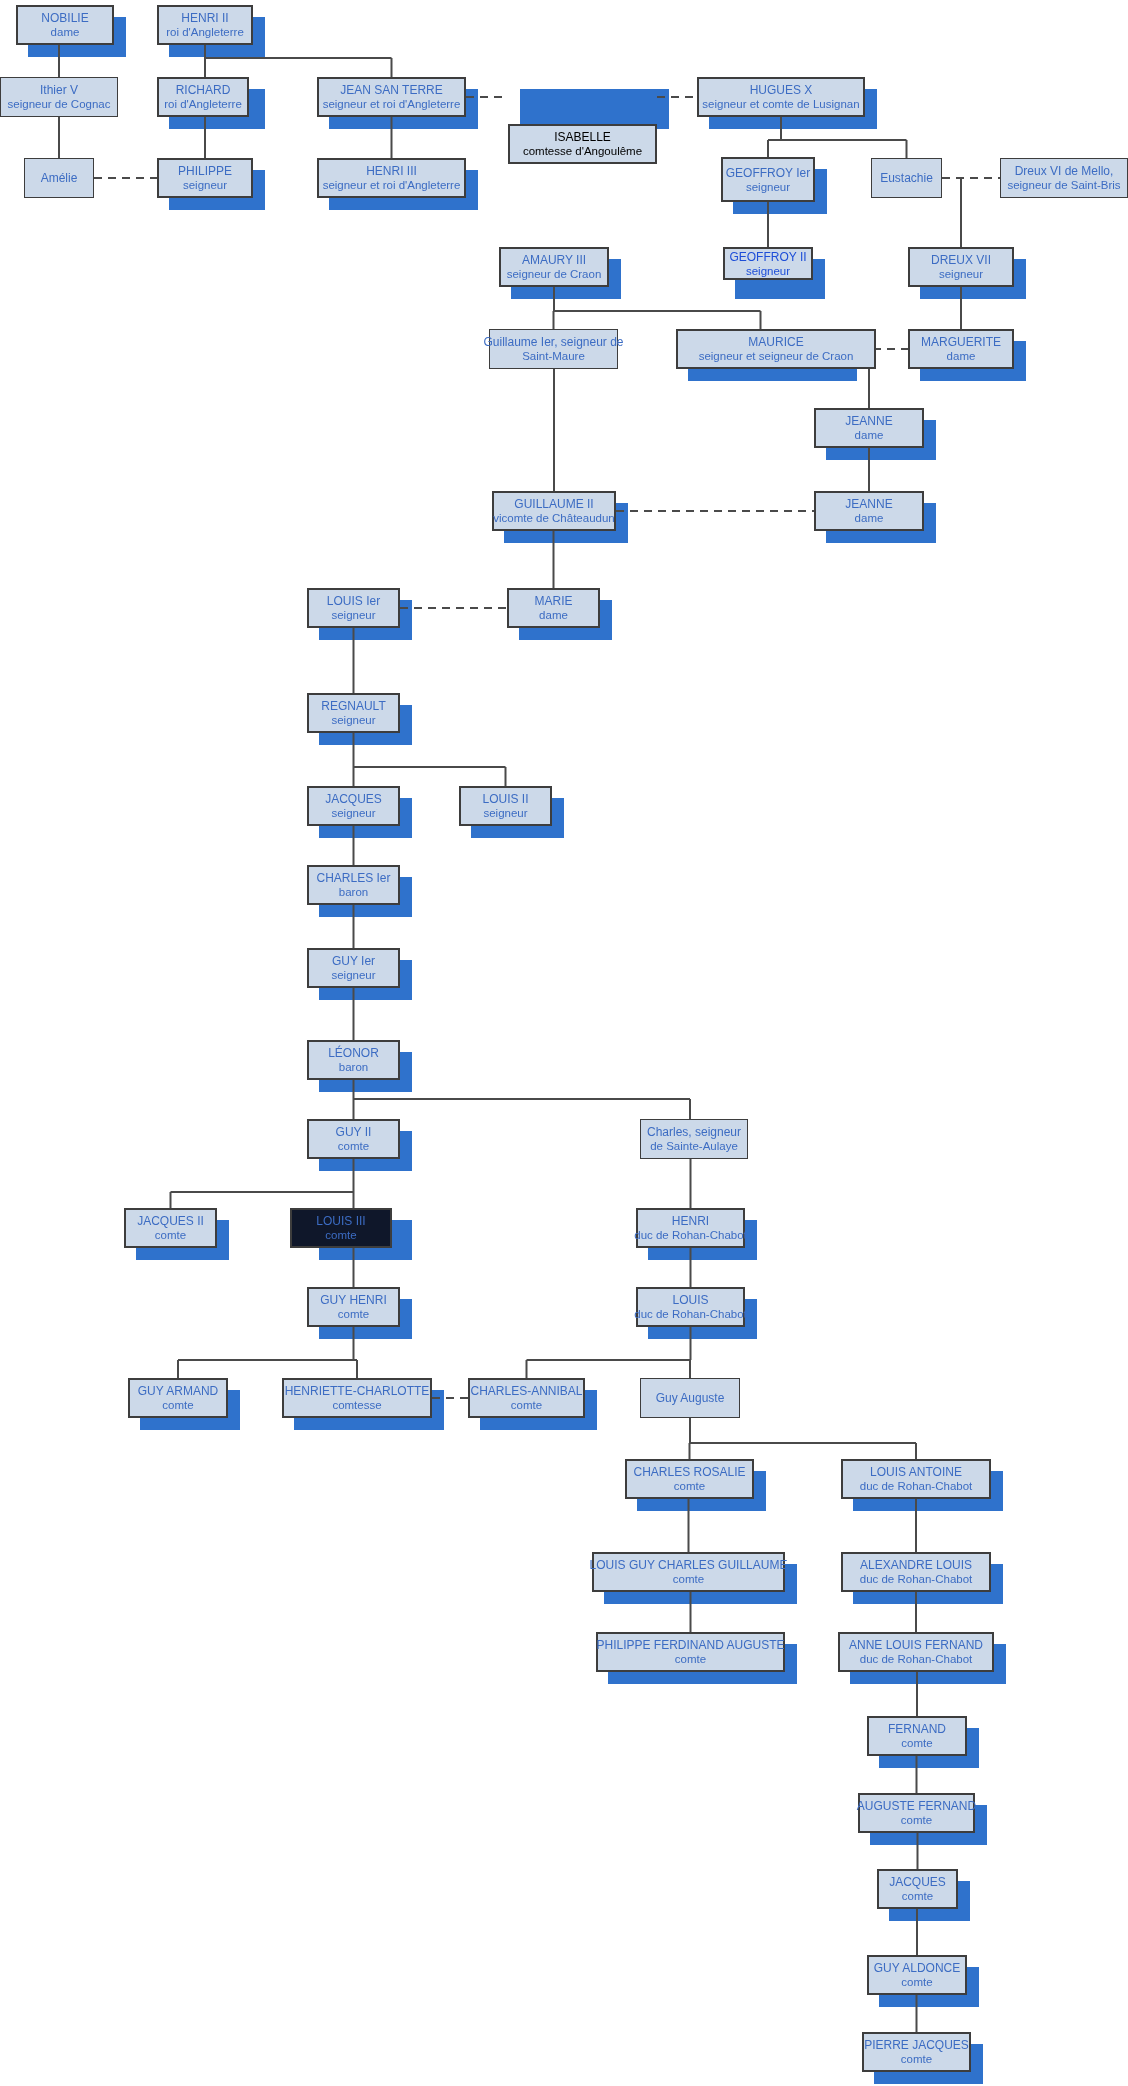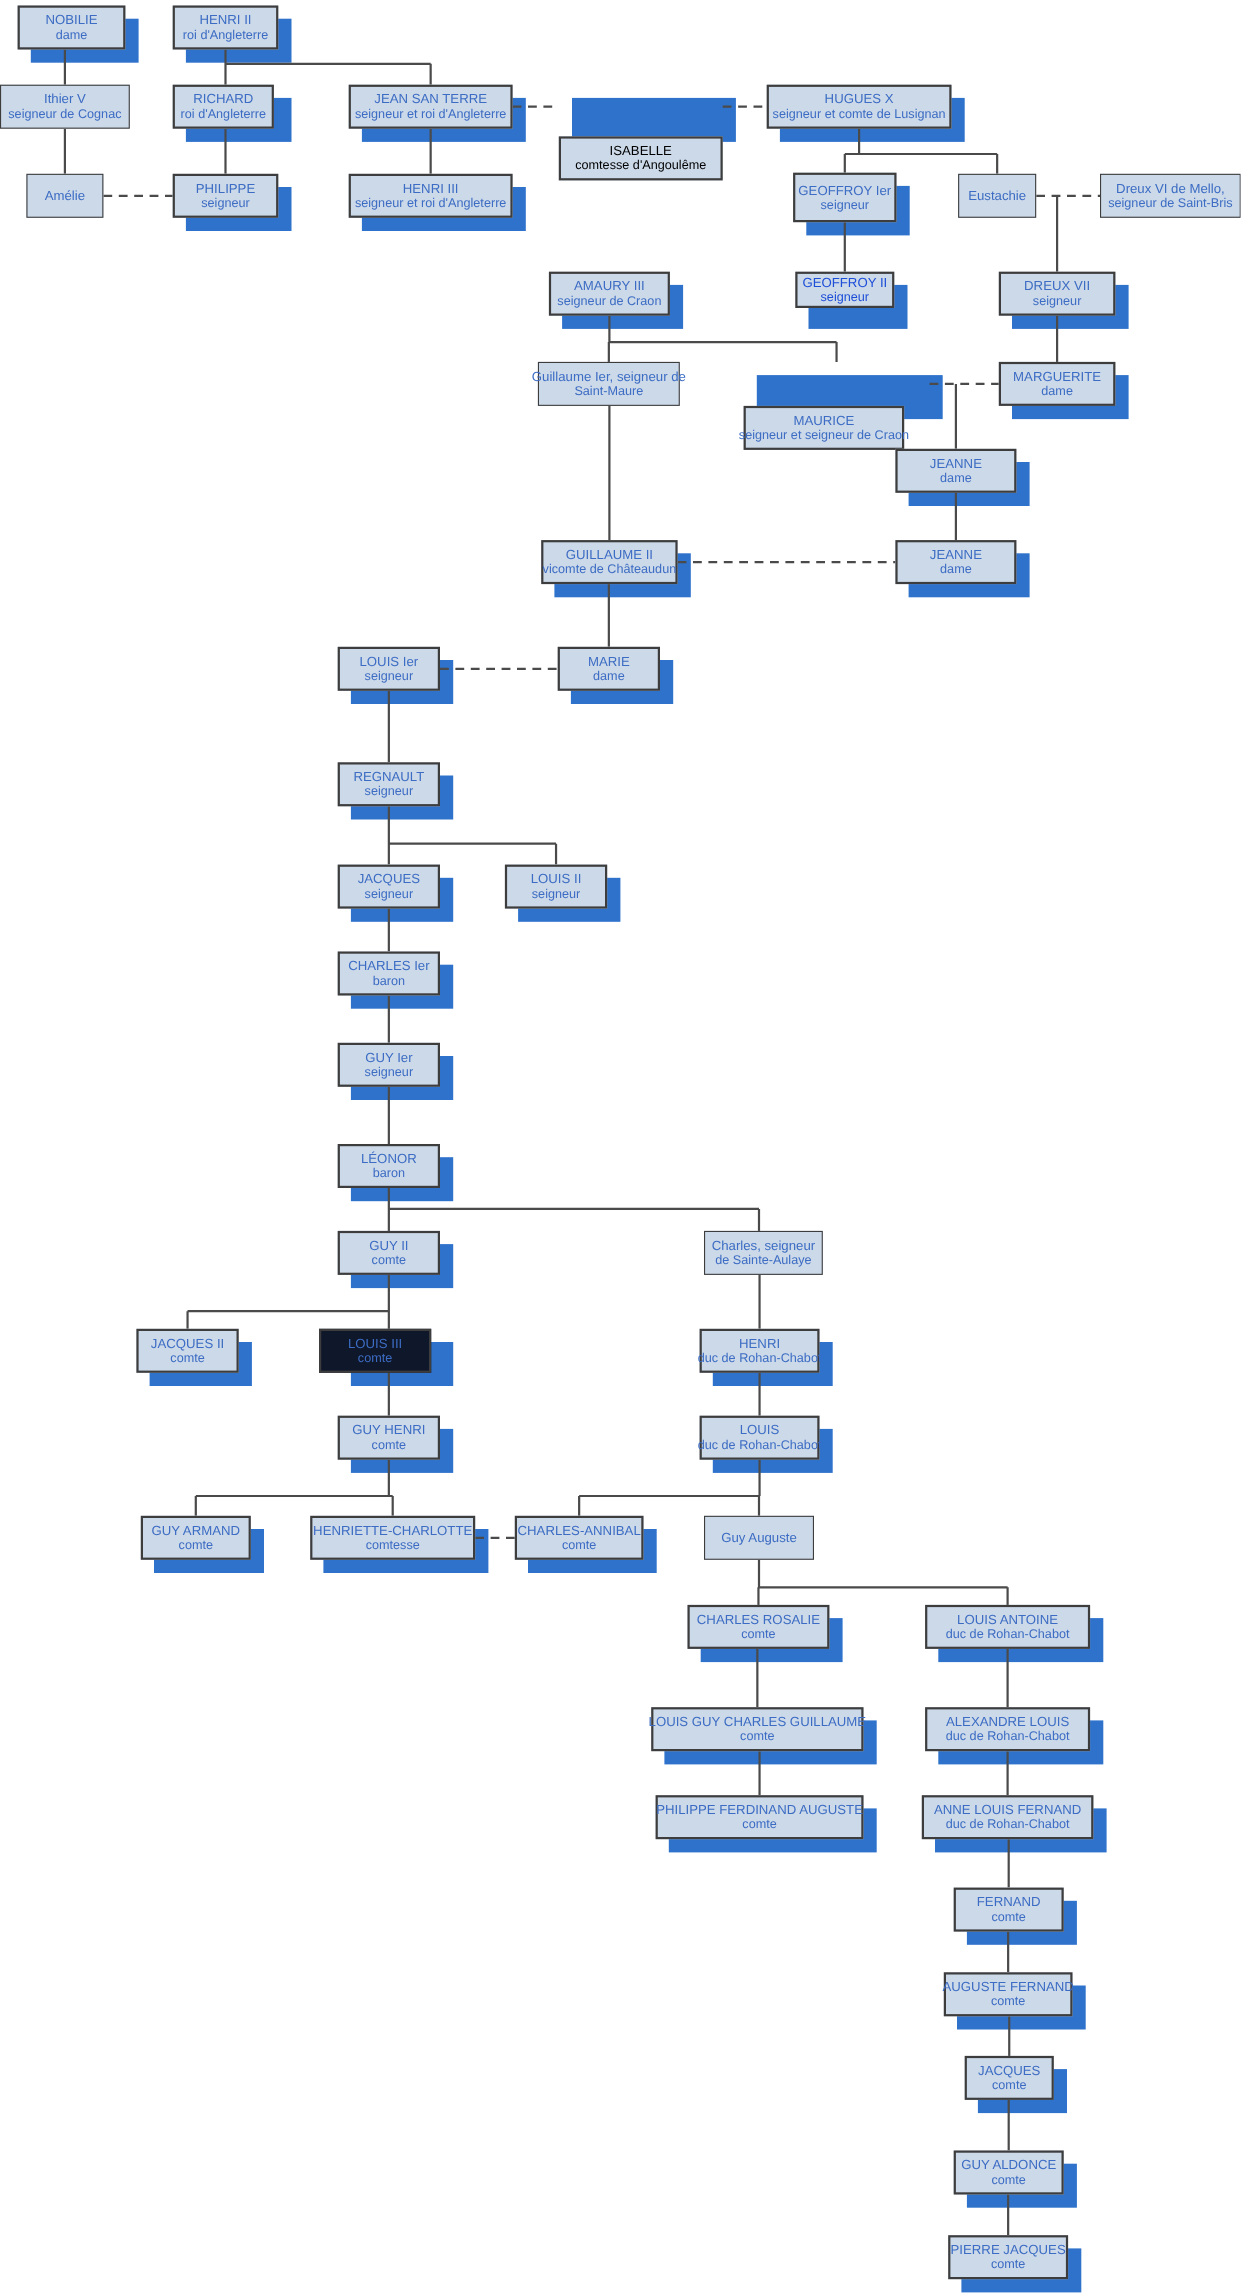--- a/index.html
+++ b/index.html
@@ -138,21 +138,21 @@
       <div class="tt">seigneur</div>
     </div>
     <div class="node" style="left: 908px; top: 247px; width: 106px; height: 40px; background: rgb(204, 217, 233); color: rgb(60, 108, 195); border-color: rgb(61, 61, 61);">
       <div class="nm">DREUX VII</div>
       <div class="tt">seigneur</div>
     </div>
     <div class="node plain" style="left: 489px; top: 329px; width: 129px; height: 40px; background: rgb(204, 217, 233); color: rgb(60, 108, 195); border-color: rgb(61, 61, 61);">
       <div class="nm">Guillaume Ier, seigneur de</div>
       <div class="tt">Saint-Maure</div>
     </div>
-    <div class="node" style="left: 676px; top: 329px; width: 146px; height: 40px; background: rgb(204, 217, 233); color: rgb(60, 108, 195); border-color: rgb(61, 61, 61); margin-top: 40px;">
+    <div class="node" style="left: 676px; top: 329px; width: 200px; height: 40px; background: rgb(204, 217, 233); color: rgb(60, 108, 195); border-color: rgb(61, 61, 61);">
       <div class="nm">MAURICE</div>
       <div class="tt">seigneur et seigneur de Craon</div>
     </div>
     <div class="node" style="left: 908px; top: 329px; width: 106px; height: 40px; background: rgb(204, 217, 233); color: rgb(60, 108, 195); border-color: rgb(61, 61, 61);">
       <div class="nm">MARGUERITE</div>
       <div class="tt">dame</div>
     </div>
     <div class="node" style="left: 814px; top: 408px; width: 110px; height: 40px; background: rgb(204, 217, 233); color: rgb(60, 108, 195); border-color: rgb(61, 61, 61);">
       <div class="nm">JEANNE</div>
       <div class="tt">dame</div>

